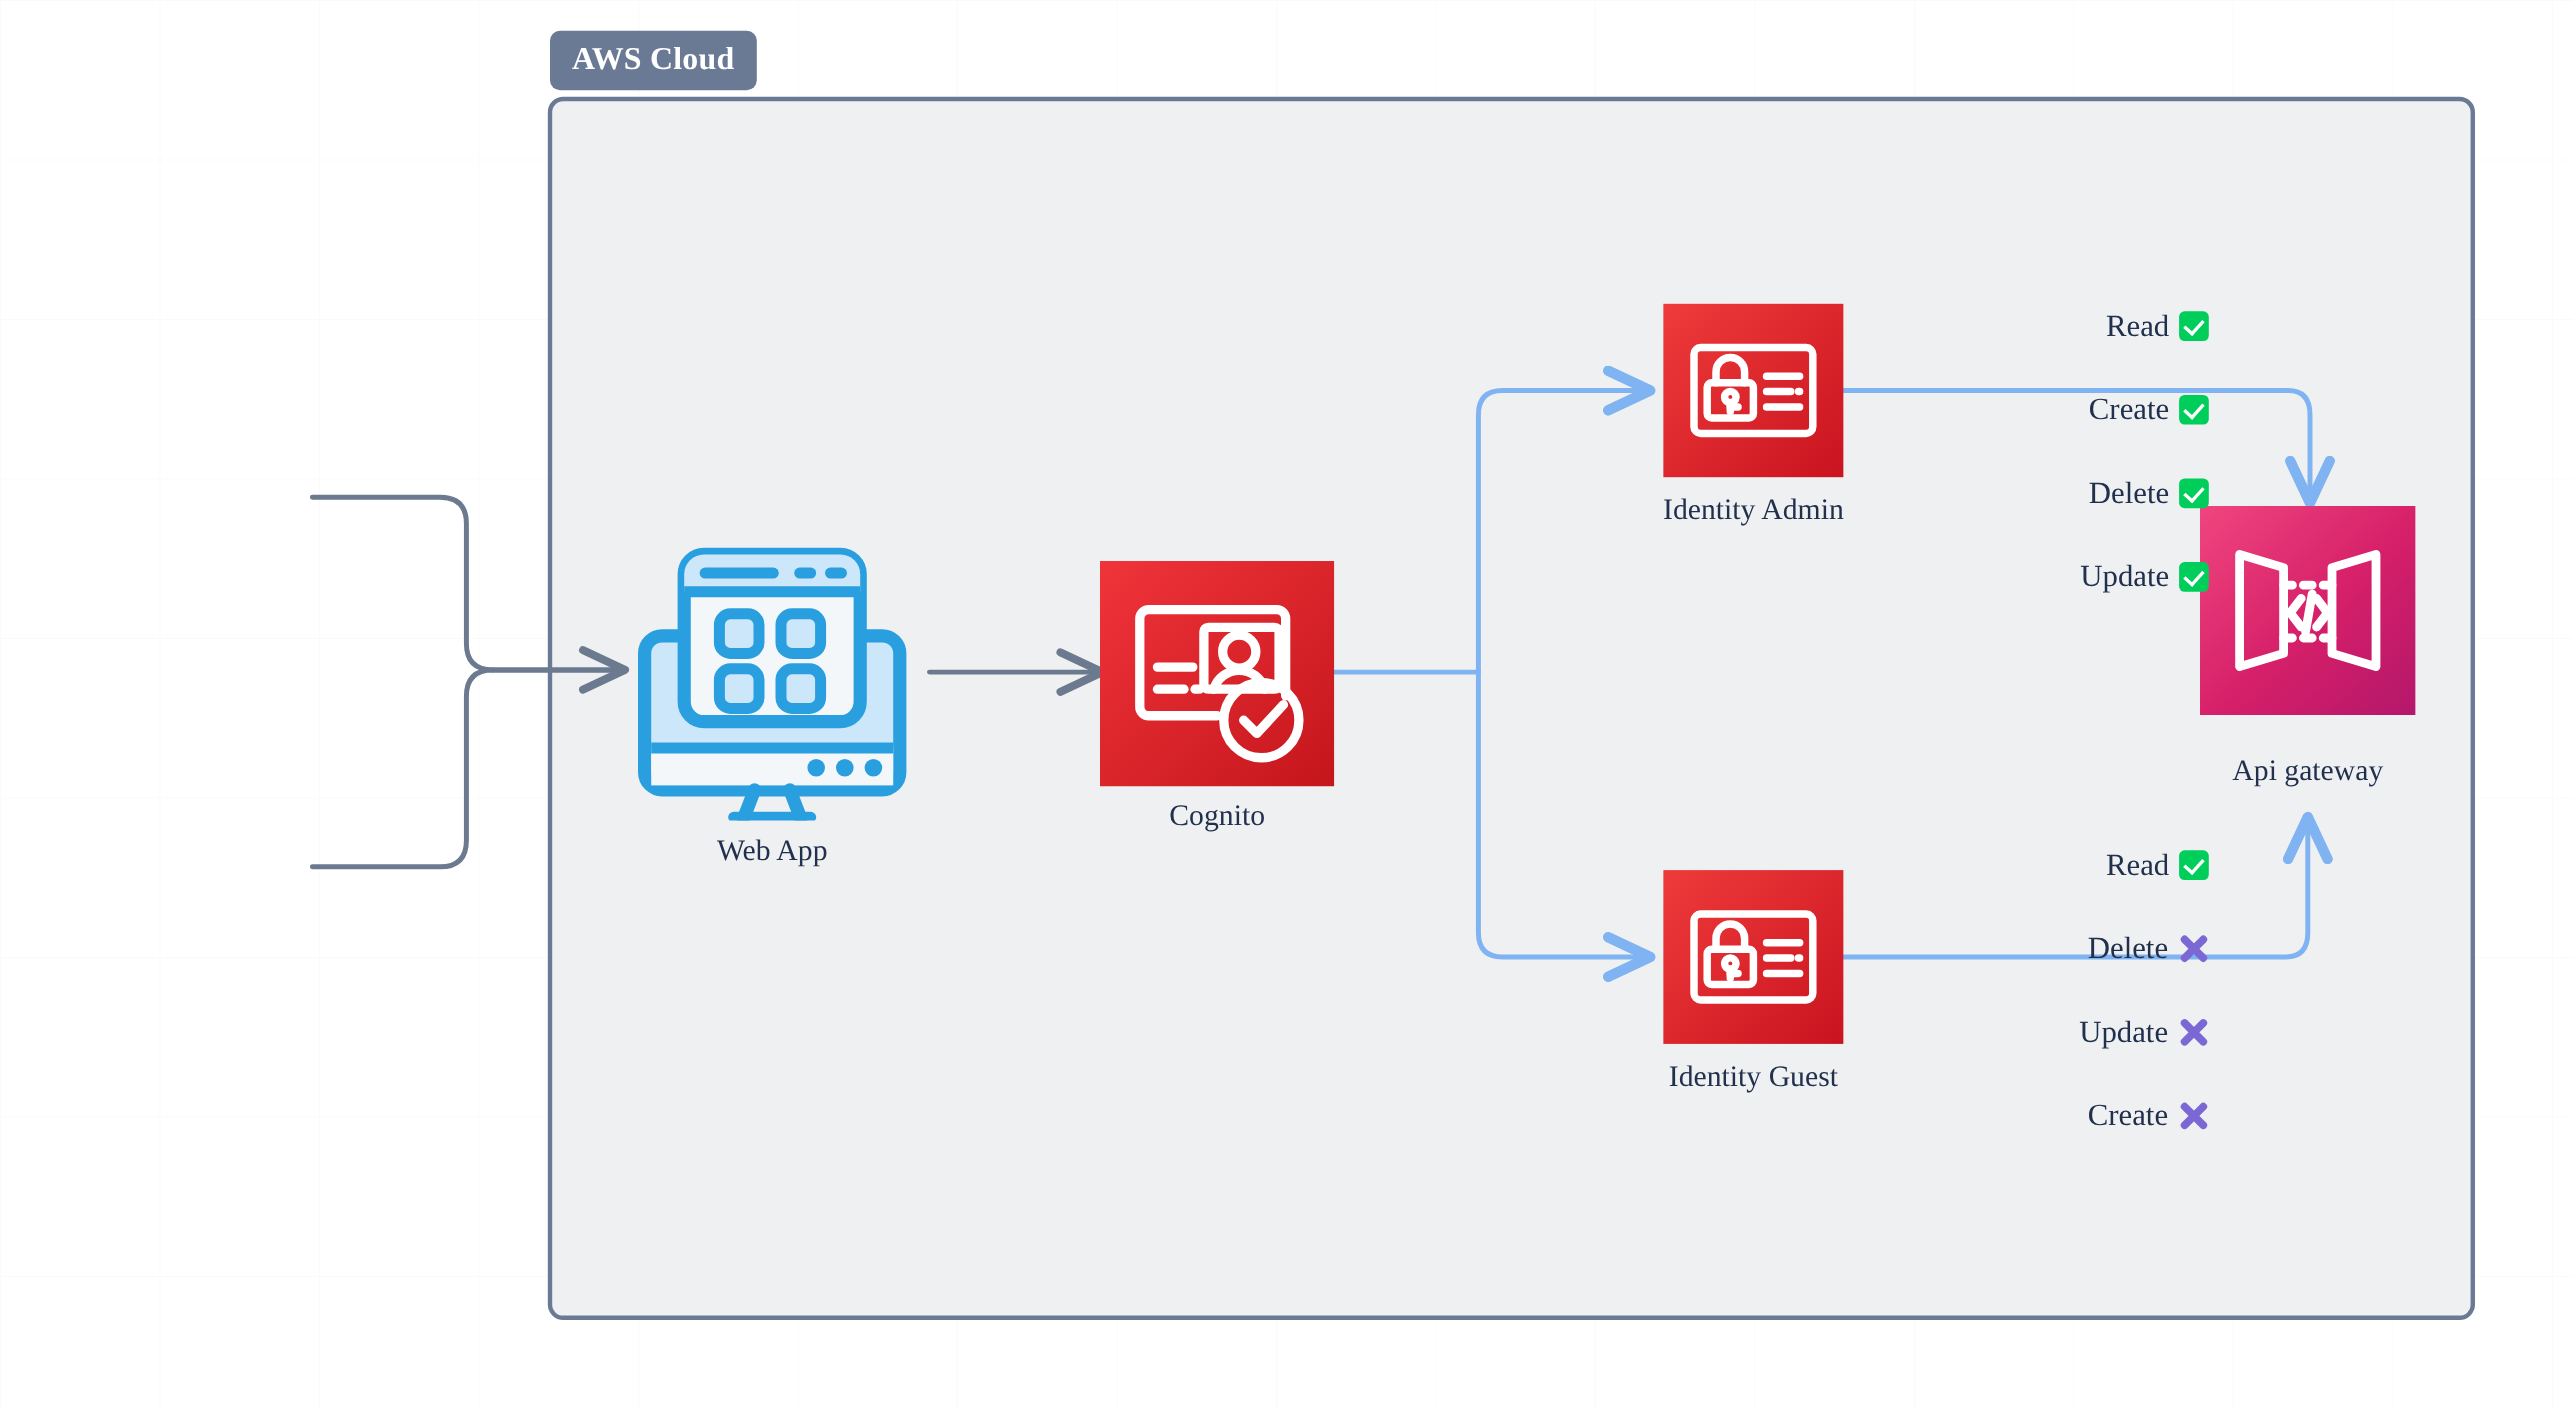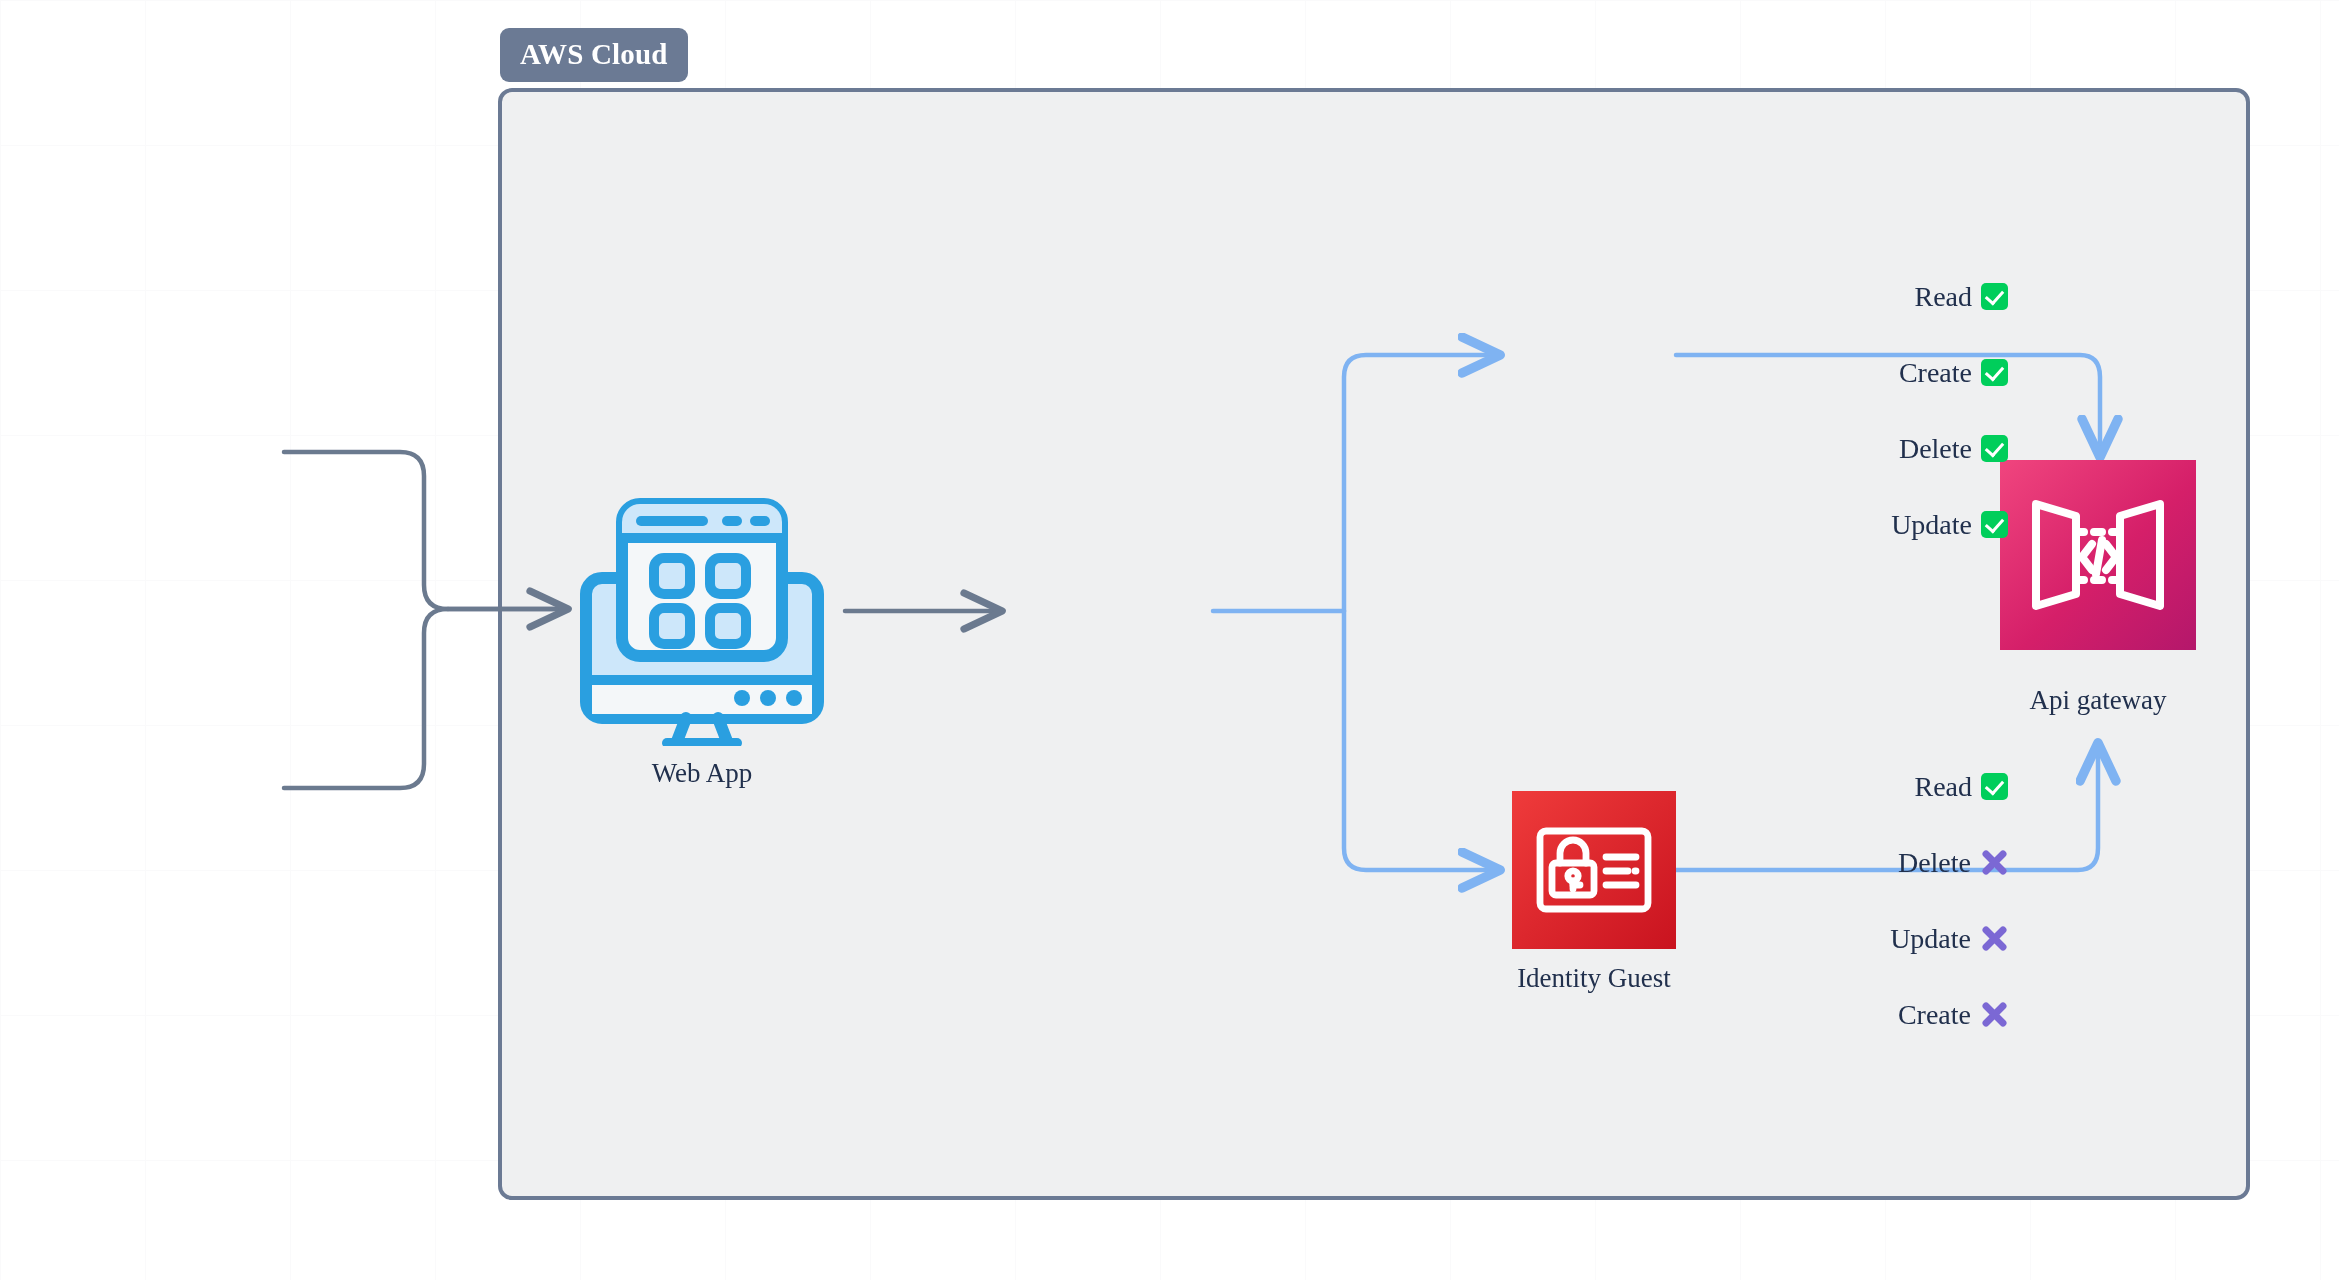--- a/index.html
+++ b/index.html
@@ -229,21 +229,56 @@
       <rect x="86" y="10" width="10" height="5" rx="2.5" fill="#2a9fe0"></rect>
 
       <rect x="38" y="31" width="18" height="18" rx="5" fill="#cde7fa" stroke="#2a9fe0" stroke-width="5"></rect>
       <rect x="66" y="31" width="18" height="18" rx="5" fill="#cde7fa" stroke="#2a9fe0" stroke-width="5"></rect>
       <rect x="38" y="56" width="18" height="18" rx="5" fill="#cde7fa" stroke="#2a9fe0" stroke-width="5"></rect>
       <rect x="66" y="56" width="18" height="18" rx="5" fill="#cde7fa" stroke="#2a9fe0" stroke-width="5"></rect>
     </svg>
     <div class="node-label" style="top:262px;">Web App</div>
   </div>
 
-
+  <div class="node" style="left:1000px; top:510px; width:213px; height:205px;">
+    <svg class="tile" width="213" height="205" viewBox="0 0 106 102">
+      <rect x="0" y="0" width="106" height="102" fill="url(#grad-cognito)"></rect>
+      <g fill="none" stroke="#ffffff" stroke-width="4.2" stroke-linecap="round" stroke-linejoin="round">
+        <path d="M22,22 h58 a4,4 0 0 1 4,4 v32 M84,58 v3 M22,22 a4,4 0 0 0 -4,4 v40 a4,4 0 0 0 4,4 h31"></path>
+        <rect x="47" y="30" width="34" height="28" rx="2"></rect>
+        <line x1="26" y1="48" x2="42" y2="48"></line>
+        <line x1="26" y1="58" x2="38" y2="58"></line>
+        <line x1="43" y1="58" x2="45" y2="58"></line>
+        <circle cx="63" cy="41" r="7.5"></circle>
+        <path d="M51.5,58 a12,12 0 0 1 23,0"></path>
+        <circle cx="73" cy="72" r="17"></circle>
+        <path d="M65,72 l6,6 l12,-13"></path>
+      </g>
+    </svg>
+    <div class="node-label" style="top:216px;">Cognito</div>
+  </div>
+
+  <div class="node" style="left:1512px; top:276px; width:164px; height:160px;">
+    <svg class="tile" width="164" height="158" viewBox="0 0 82 79">
+      <rect x="0" y="0" width="82" height="79" fill="url(#grad-identity)"></rect>
+      <g fill="none" stroke="#ffffff" stroke-width="3.4" stroke-linecap="round" stroke-linejoin="round">
+        <rect x="14" y="20" width="54" height="39" rx="3"></rect>
+        <rect x="20" y="36" width="21" height="16" rx="2"></rect>
+        <path d="M24,36 v-5 a6.5,6.5 0 0 1 13,0 v5"></path>
+        <circle cx="30.5" cy="42.5" r="2.6"></circle>
+        <line x1="30.5" y1="45" x2="30.5" y2="49"></line>
+        <line x1="30.5" y1="47" x2="34" y2="47"></line>
+        <line x1="47" y1="33" x2="62" y2="33"></line>
+        <line x1="47" y1="40" x2="58" y2="40"></line>
+        <line x1="61.5" y1="40" x2="62" y2="40"></line>
+        <line x1="47" y1="47" x2="62" y2="47"></line>
+      </g>
+    </svg>
+    <div class="node-label" style="top:172px;">Identity Admin</div>
+  </div>
 
   <div class="node" style="left:1512px; top:791px; width:164px; height:160px;">
     <svg class="tile" width="164" height="158" viewBox="0 0 82 79">
       <rect x="0" y="0" width="82" height="79" fill="url(#grad-identity)"></rect>
       <g fill="none" stroke="#ffffff" stroke-width="3.4" stroke-linecap="round" stroke-linejoin="round">
         <rect x="14" y="20" width="54" height="39" rx="3"></rect>
         <rect x="20" y="36" width="21" height="16" rx="2"></rect>
         <path d="M24,36 v-5 a6.5,6.5 0 0 1 13,0 v5"></path>
         <circle cx="30.5" cy="42.5" r="2.6"></circle>
         <line x1="30.5" y1="45" x2="30.5" y2="49"></line>

